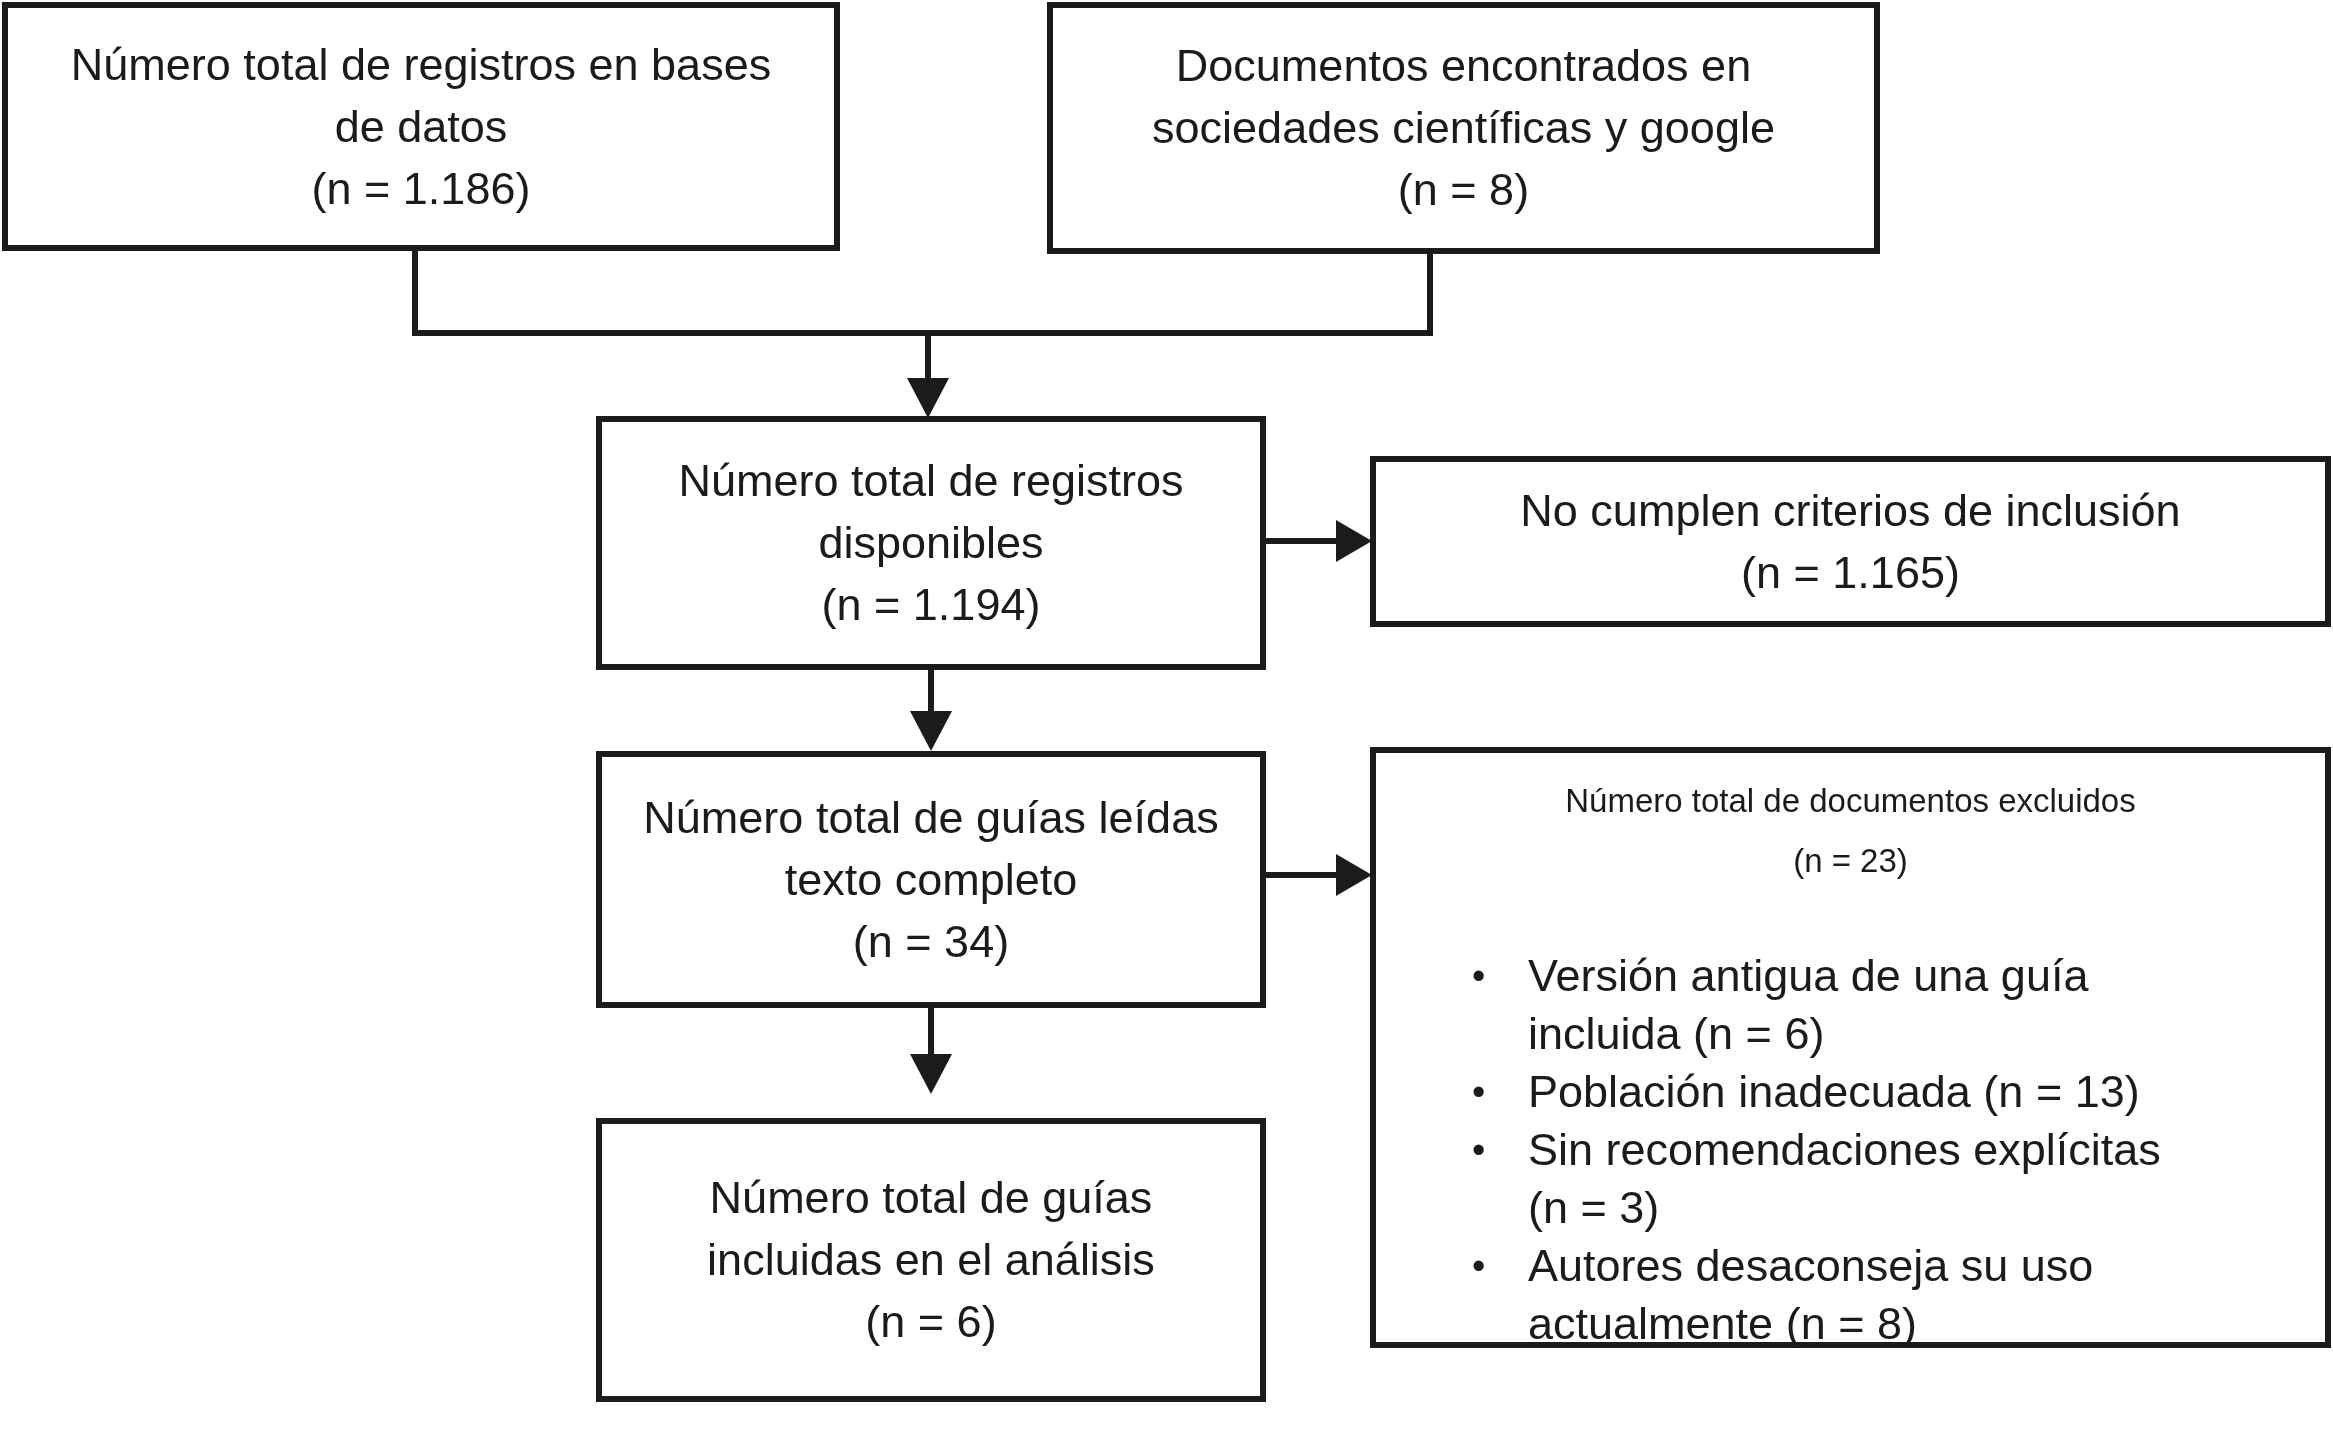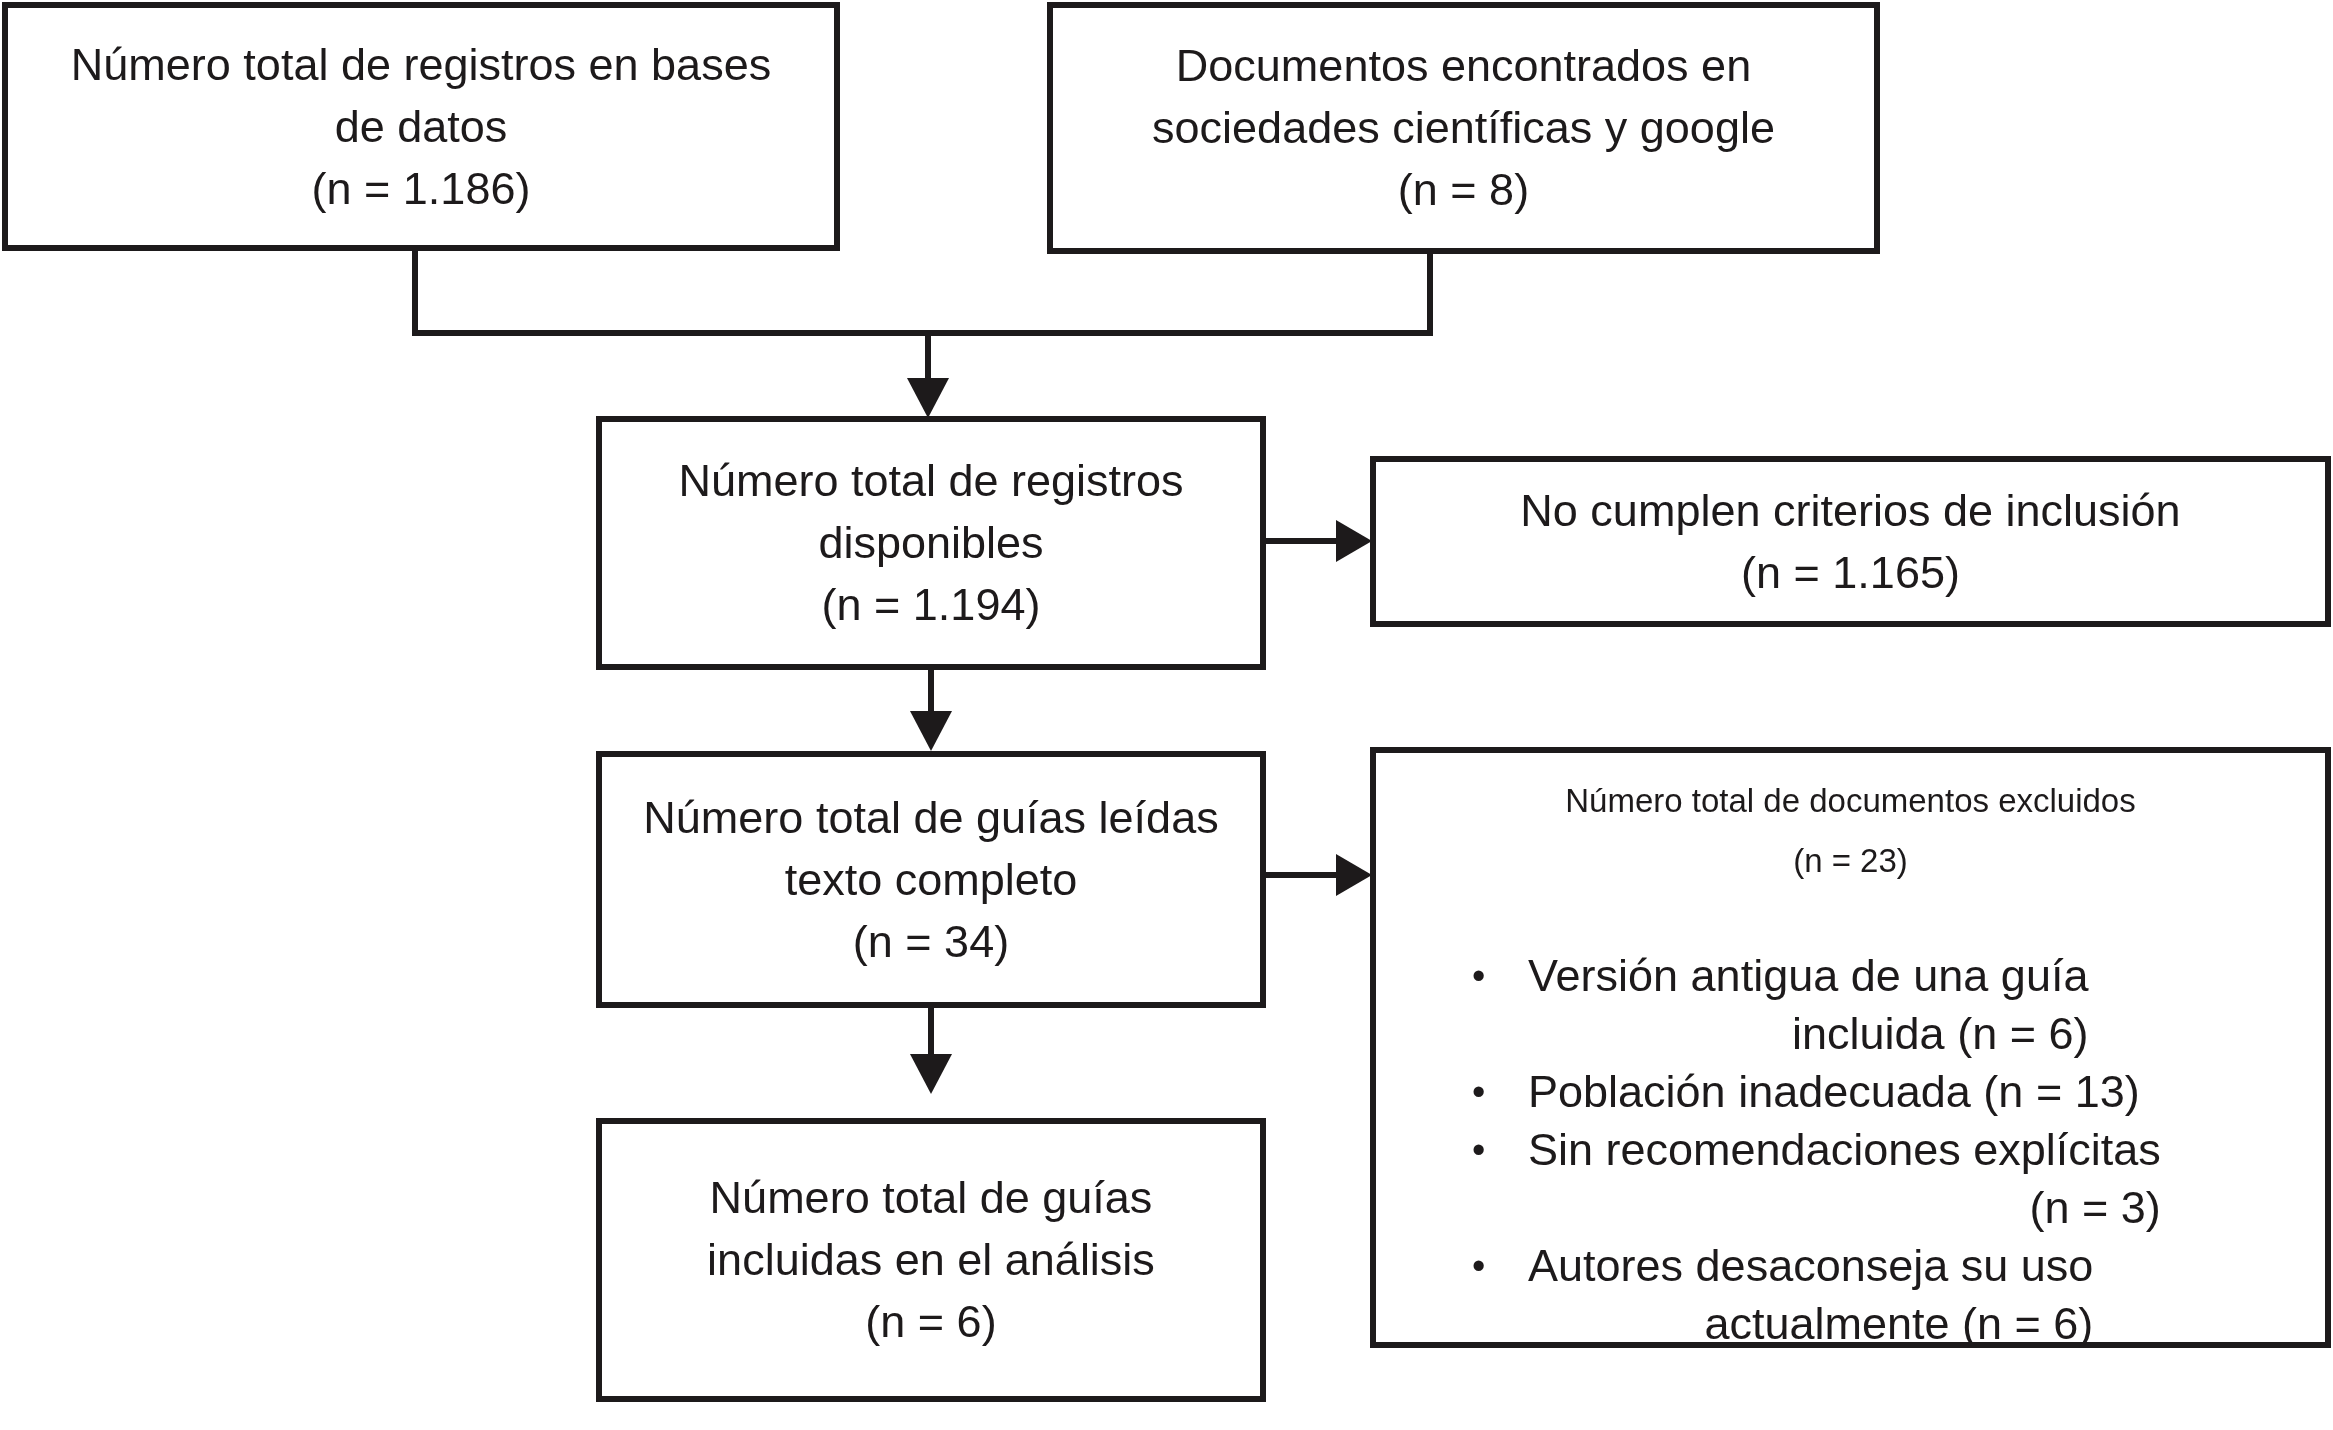--- a/index.html
+++ b/index.html
@@ -61,21 +61,20 @@
   }
   .dot{
     flex:0 0 56px;
     font-size:38px;
     line-height:58px;
   }
   .reason-text{
     white-space:pre-line;
     font-size:45px;
     line-height:58px;
-    text-align:right;
   }
   
   .line{position:absolute;background:var(--ink);}
   .l1      {left:412px; top:249px; width:6px;    height:87px;}
   .l2      {left:1427px;top:252px; width:6px;    height:84px;}
   .l3      {left:412px; top:330px; width:1021px; height:6px;}
   .j-shaft {left:925px; top:336px; width:6px;    height:44px;}
   .cd-shaft{left:1266px;top:538px; width:72px;   height:6px;}
   .ce-shaft{left:928px; top:670px; width:6px;    height:43px;}
   .ef-shaft{left:1266px;top:872px; width:72px;   height:6px;}
@@ -161,21 +160,21 @@
         <span class="reason-text">Población inadecuada (n = 13)</span>
       </li>
       <li>
         <span class="dot">•</span>
         <span class="reason-text">Sin recomendaciones explícitas
 (n = 3)</span>
       </li>
       <li>
         <span class="dot">•</span>
         <span class="reason-text">Autores desaconseja su uso
-actualmente (n = 6)</span>
+actualmente (n = 8)</span>
       </li>
     </ul>
   </div>
 
   <div class="line eg-shaft"></div>
   <div class="head head-down eg-head"></div>
 
   <div class="box box-g">
     <div class="box-text">Número total de guías
 incluidas en el análisis

